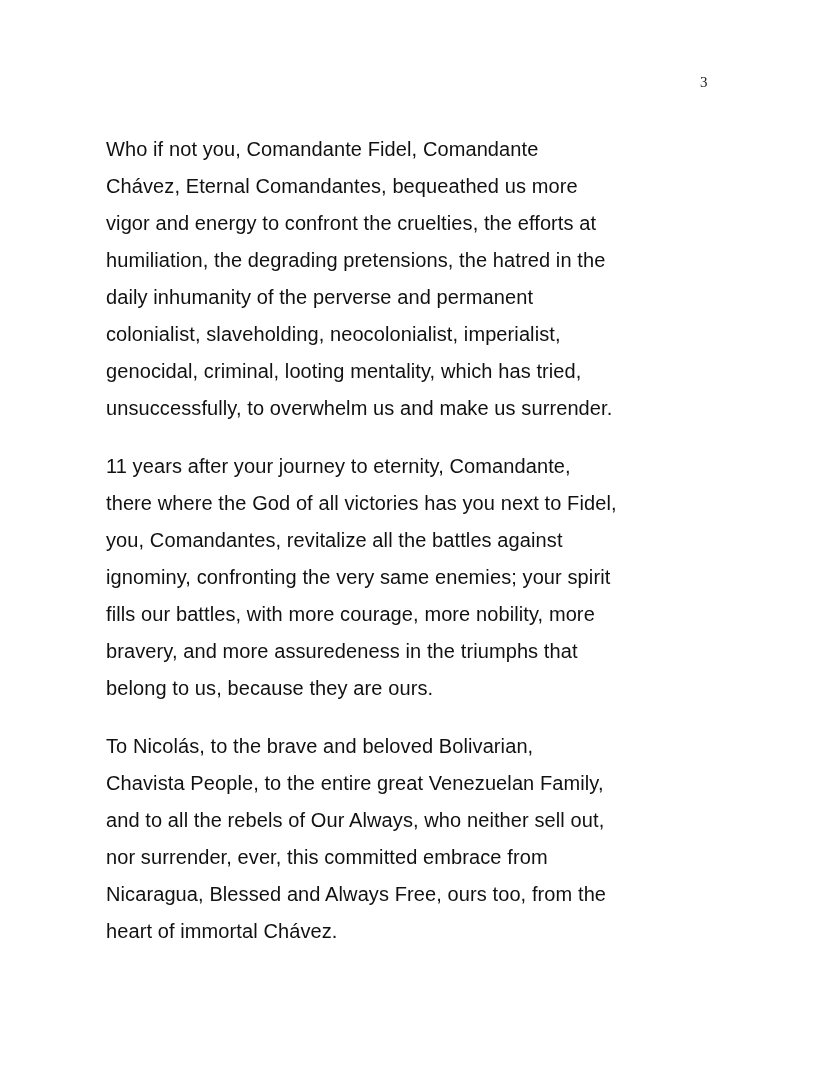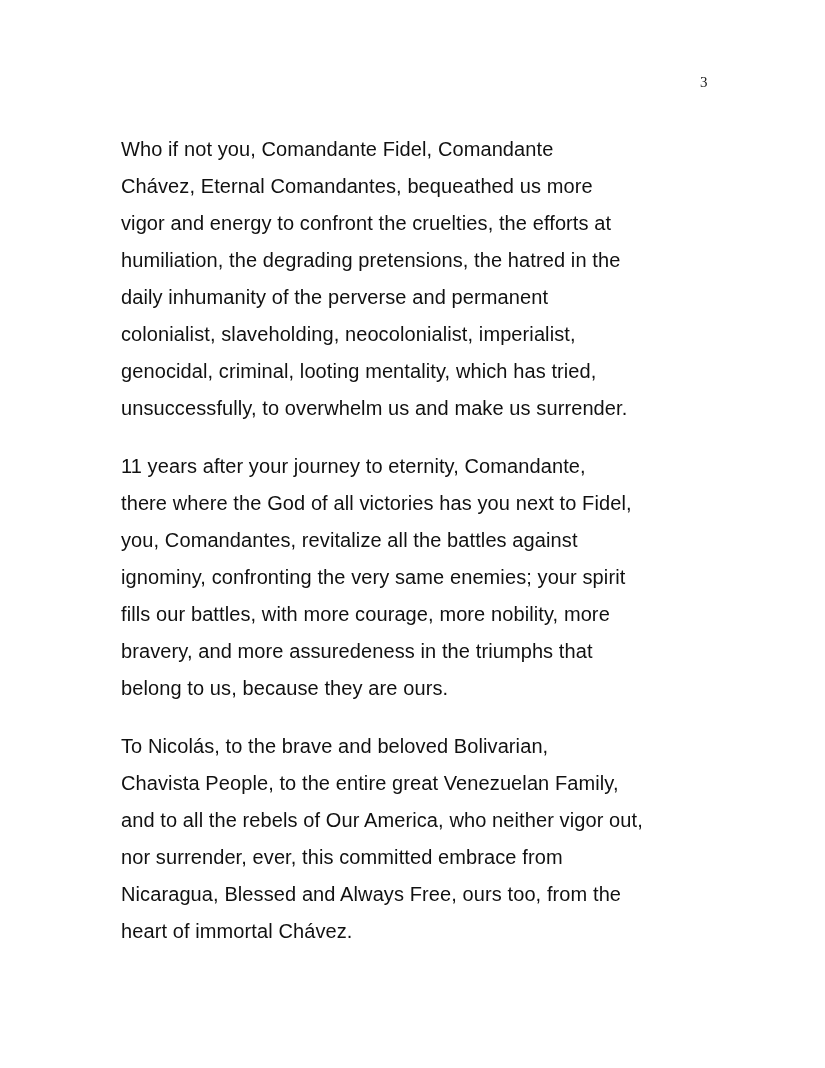--- a/index.html
+++ b/index.html
@@ -19,21 +19,21 @@
     position: absolute;
     top: 74px;
     left: 700px;
     font-family: "Liberation Serif", serif;
     font-size: 15px;
     color: #1a1a1a;
   }
   .content {
     position: absolute;
     top: 131px;
-    left: 121px;
+    left: 106px;
     width: 605px;
   }
   .paragraph {
     margin: 0 0 21px 0;
     font-size: 20px;
     line-height: 37px;
     color: #111111;
     white-space: pre-line;
     letter-spacing: 0.1px;
   }
@@ -55,18 +55,18 @@
 unsuccessfully, to overwhelm us and make us surrender.</p>
     <p class="paragraph">11 years after your journey to eternity, Comandante,
 there where the God of all victories has you next to Fidel,
 you, Comandantes, revitalize all the battles against
 ignominy, confronting the very same enemies; your spirit
 fills our battles, with more courage, more nobility, more
 bravery, and more assuredeness in the triumphs that
 belong to us, because they are ours.</p>
     <p class="paragraph">To Nicolás, to the brave and beloved Bolivarian,
 Chavista People, to the entire great Venezuelan Family,
-and to all the rebels of Our America, who neither vigor out,
+and to all the rebels of Our Always, who neither sell out,
 nor surrender, ever, this committed embrace from
 Nicaragua, Blessed and Always Free, ours too, from the
 heart of immortal Chávez.</p>
   </div>
 </div>
 
 </body></html>

